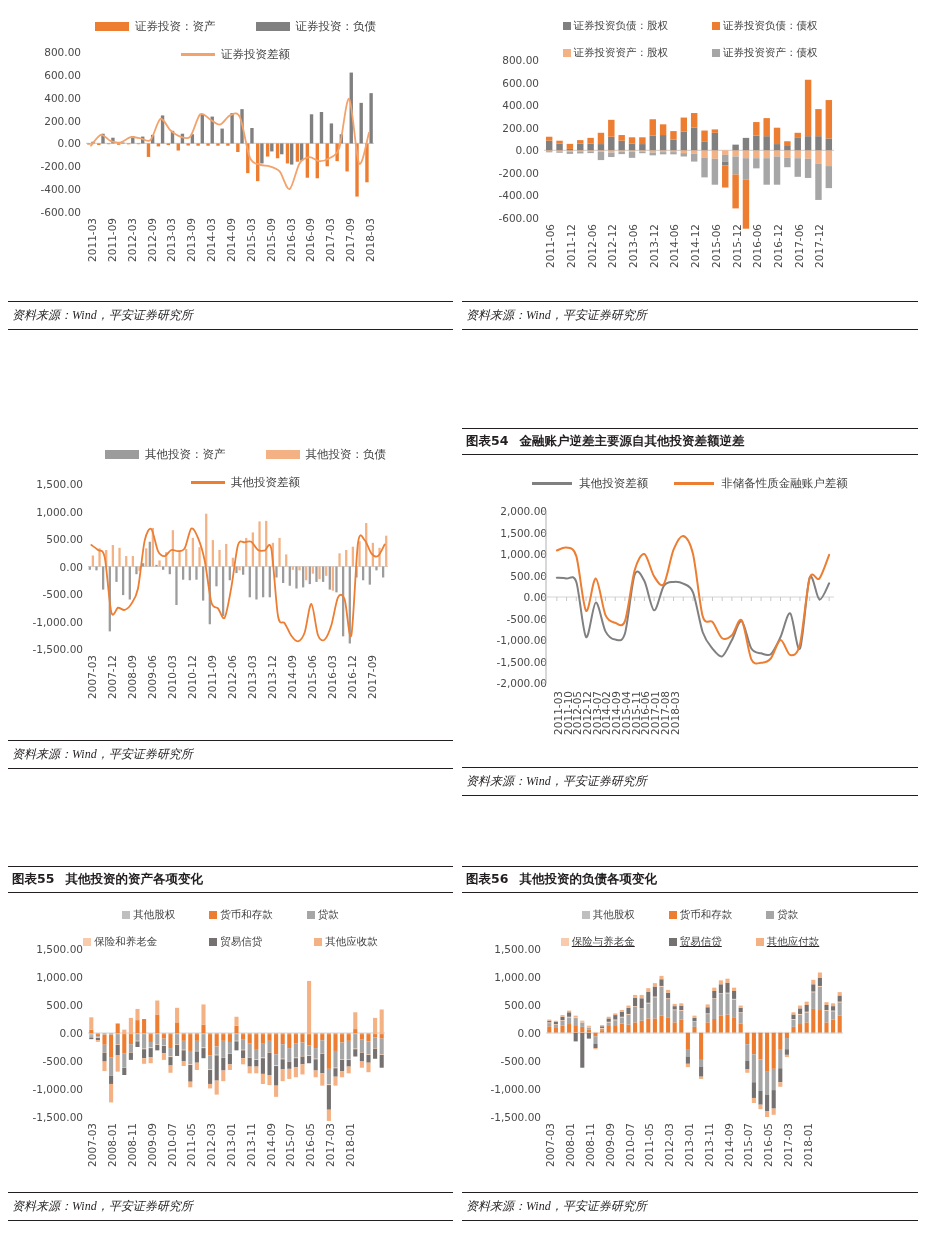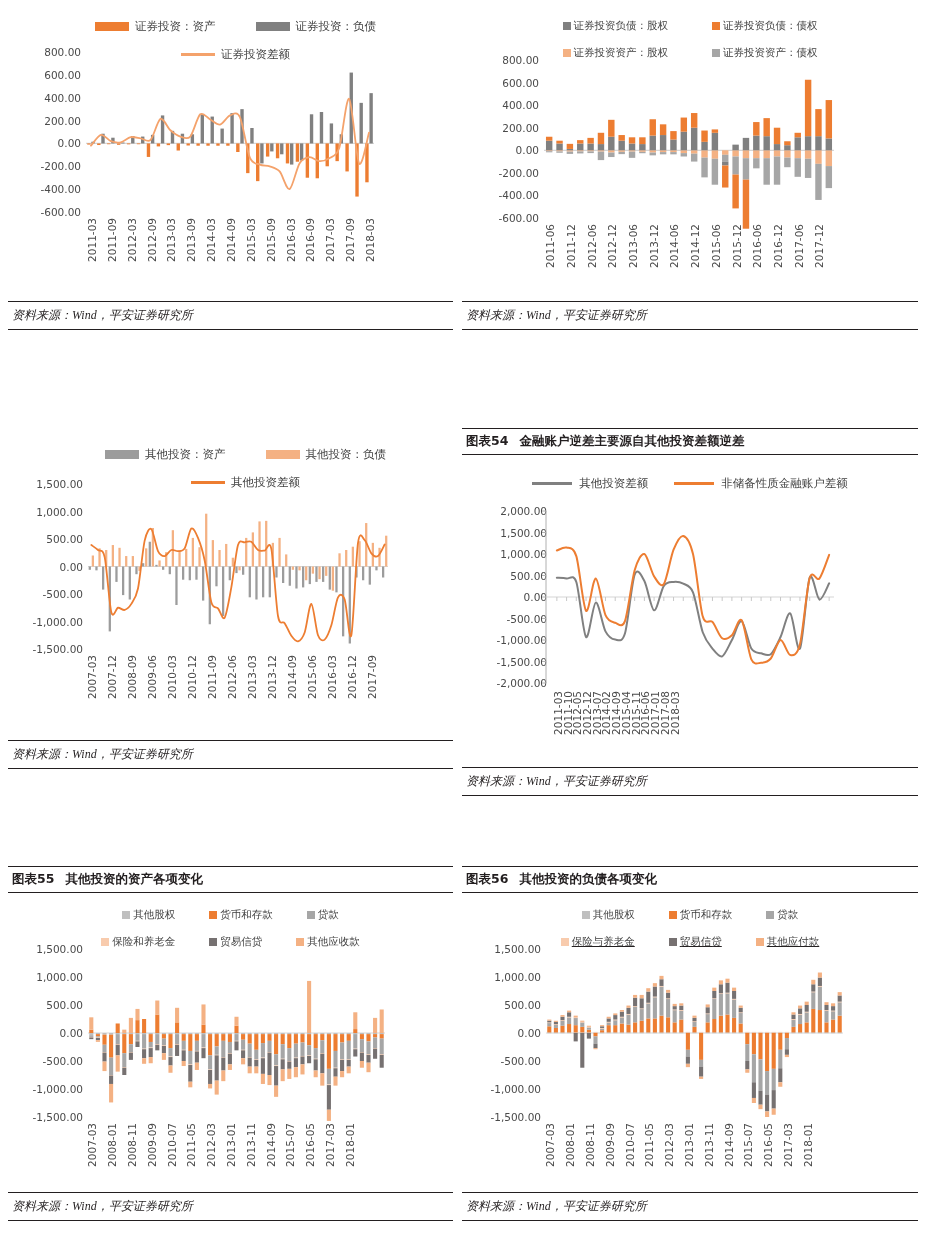--- a/index.html
+++ b/index.html
@@ -605,21 +605,21 @@
             </div>
             <div class="legend-item">
               <span class="sw sw-sq" style="background: rgb(237, 125, 49);"></span>
               <span class="lg-txt sm">货币和存款</span>
             </div>
             <div class="legend-item">
               <span class="sw sw-sq" style="background: rgb(166, 166, 166);"></span>
               <span class="lg-txt sm">贷款</span>
             </div>
           </div>
-          <div class="legend-row" style="gap: 34px; margin-bottom: 3px; justify-content: center;">
+          <div class="legend-row" style="gap: 52px; margin-bottom: 3px; justify-content: center;">
             <div class="legend-item">
               <span class="sw sw-sq" style="background: rgb(248, 203, 173);"></span>
               <span class="lg-txt sm">保险和养老金</span>
             </div>
             <div class="legend-item">
               <span class="sw sw-sq" style="background: rgb(118, 113, 113);"></span>
               <span class="lg-txt sm">贸易信贷</span>
             </div>
             <div class="legend-item">
               <span class="sw sw-sq" style="background: rgb(244, 177, 131);"></span>

